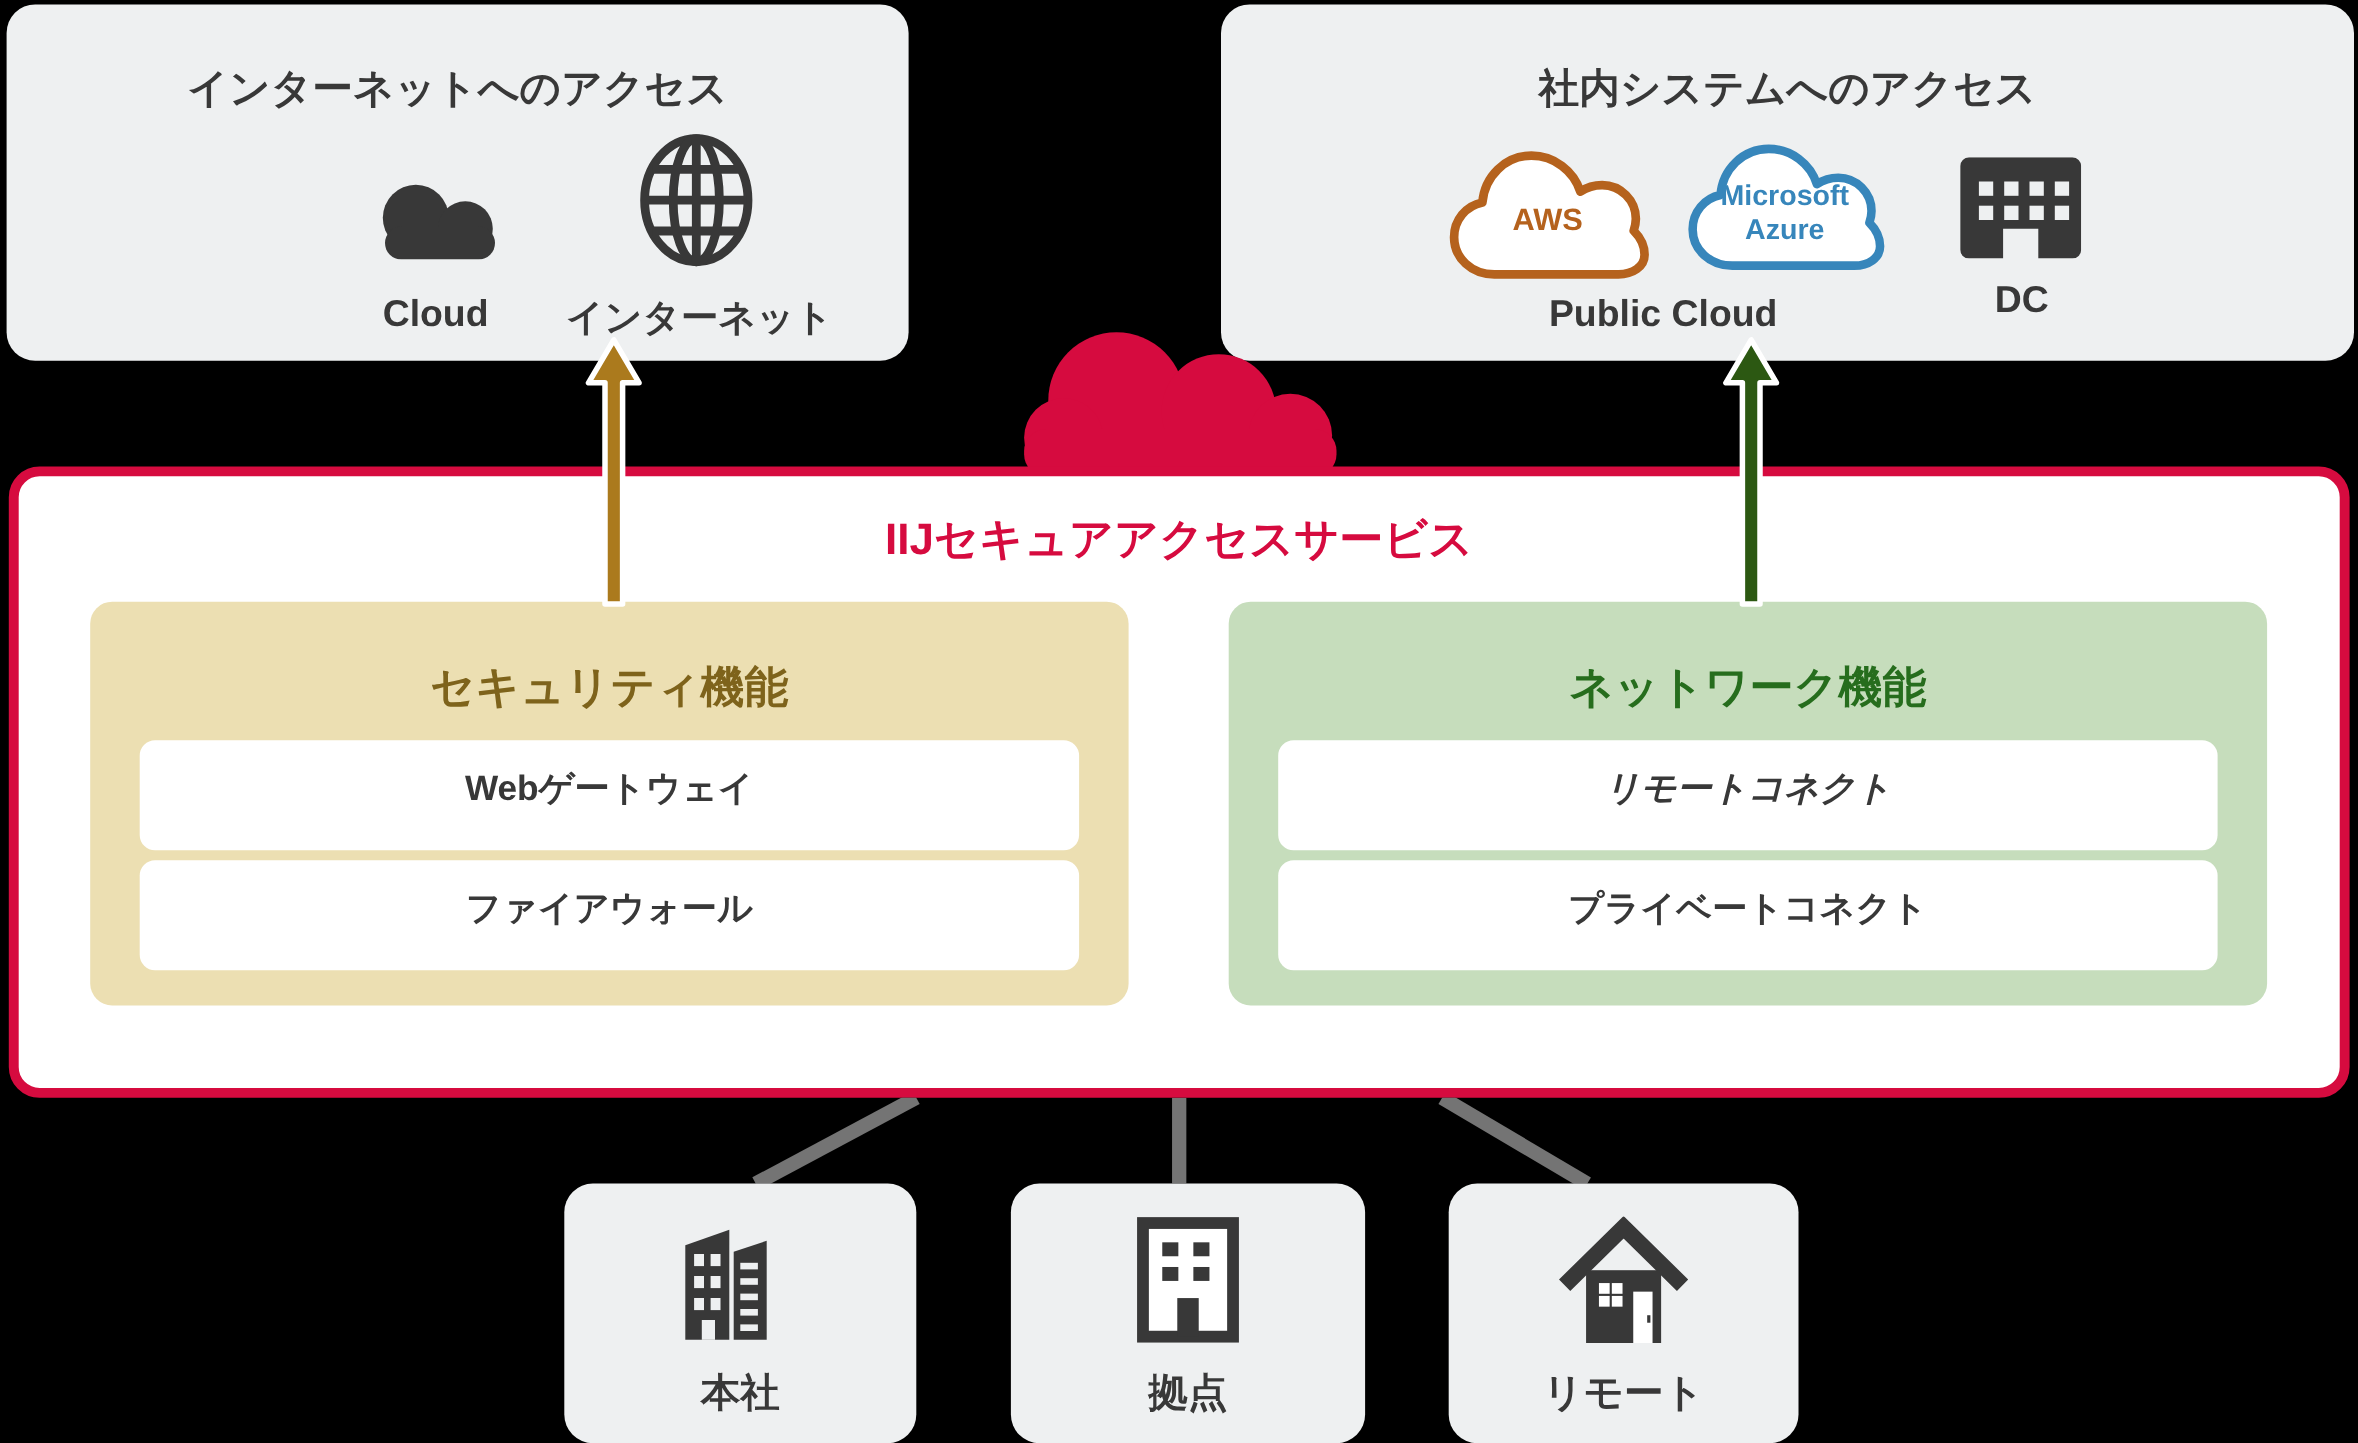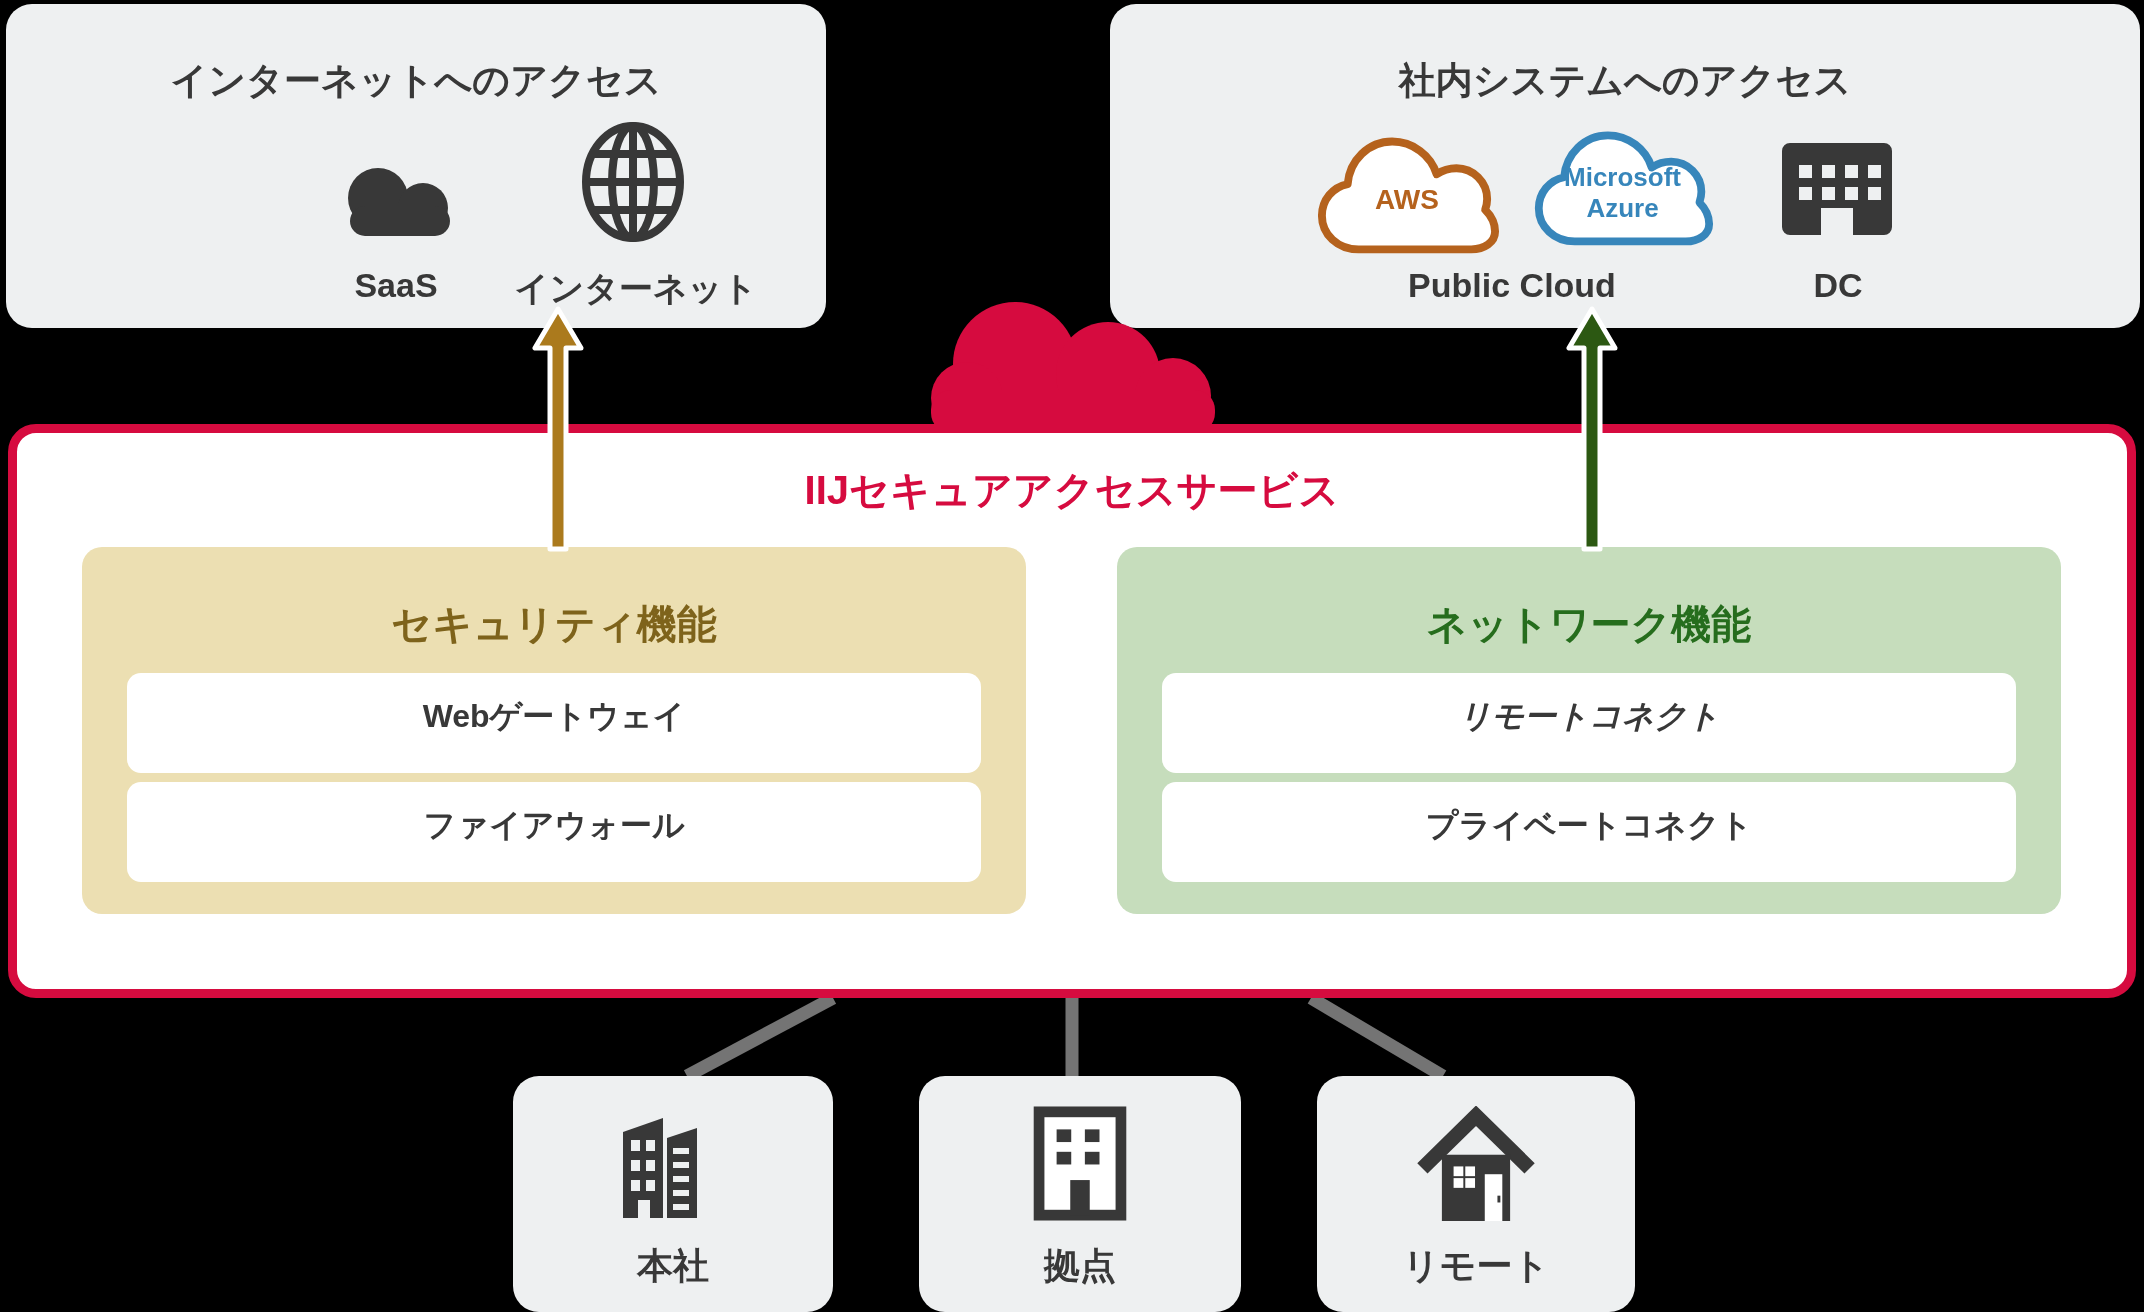--- a/index.html
+++ b/index.html
@@ -54,21 +54,21 @@
         <g fill="none" stroke="var(--dark)" stroke-width="8">
           <ellipse cx="52" cy="61" rx="47" ry="56"></ellipse>
           <ellipse cx="52" cy="61" rx="21" ry="56"></ellipse>
           <line x1="52" y1="5" x2="52" y2="117"></line>
           <line x1="6" y1="61" x2="98" y2="61"></line>
           <line x1="12" y1="33" x2="92" y2="33"></line>
           <line x1="12" y1="89" x2="92" y2="89"></line>
         </g>
       </svg>
     </div>
-    <div class="icon-label" style="left:290px;width:200px;top:262px;">SaaS</div>
+    <div class="icon-label" style="left:290px;width:200px;top:262px;">Cloud</div>
     <div class="icon-label" style="left:480px;width:300px;top:262px;">インターネット</div>
   </div>
 
   <div class="panel" style="left:1110px;top:4px;width:1030px;height:324px;">
     <div class="panel-title" style="top:52px;">社内システムへのアクセス</div>
 
     <div class="cloud-wrap" style="left:203px;top:122px;width:188px;height:132px;">
       <svg width="188" height="132" viewBox="0 0 190 132">
         <path d="M46,124 C25,124 9,109 9,90 C9,74 20,61 35,58 C37,34 56,15 80,15
                  C101,15 119,29 125,48 C131,44 138,42 145,42 C162,42 176,56 176,73
@@ -98,21 +98,21 @@
             <rect x="86" y="22" width="13" height="13"></rect>
           <rect x="17" y="44" width="13" height="13"></rect>
             <rect x="40" y="44" width="13" height="13"></rect>
           <rect x="63" y="44" width="13" height="13"></rect>
             <rect x="86" y="44" width="13" height="13"></rect>
         </g>
       </svg>
     </div>
 
     <div class="icon-label" style="left:252px;width:300px;top:262px;">Public Cloud</div>
-    <div class="icon-label" style="left:628px;width:200px;top:262px;">DC</div>
+    <div class="icon-label" style="left:628px;width:200px;top:250px;">DC</div>
   </div>
 
   <div class="abs" style="left:915px;top:286px;width:315px;height:147px;">
     <svg width="315" height="147" viewBox="0 0 315 147">
       <g fill="var(--red)">
         <circle cx="100" cy="78" r="62"></circle>
         <circle cx="193" cy="88" r="52"></circle>
         <circle cx="258" cy="110" r="38"></circle>
         <circle cx="52" cy="112" r="36"></circle>
         <rect x="16" y="104" width="284" height="43" rx="20"></rect>

